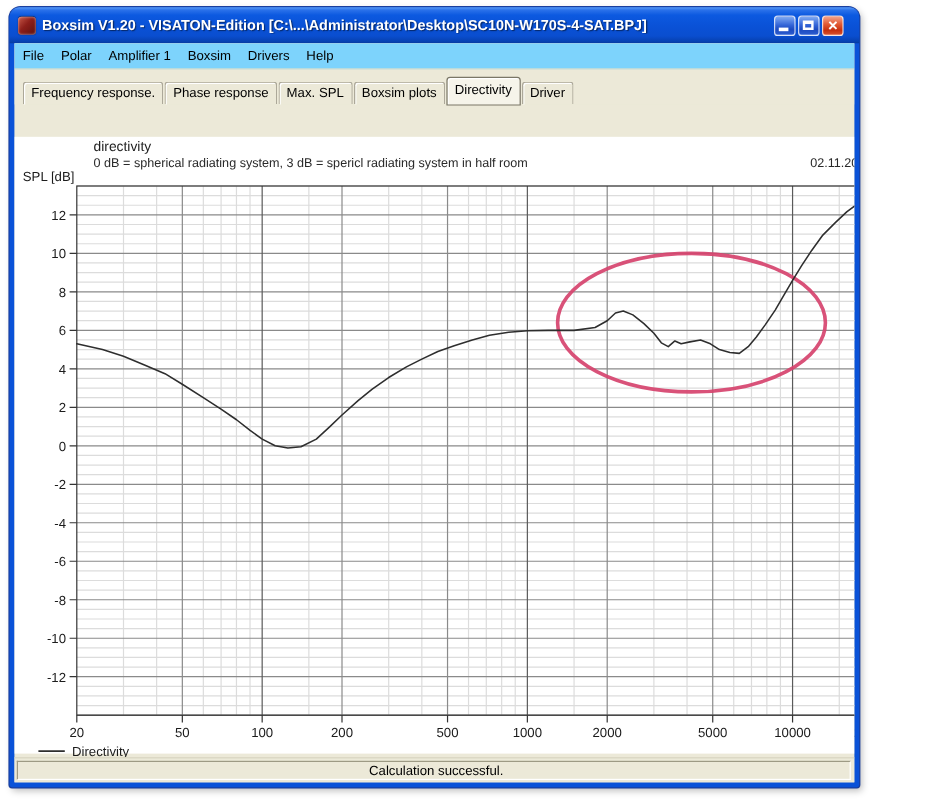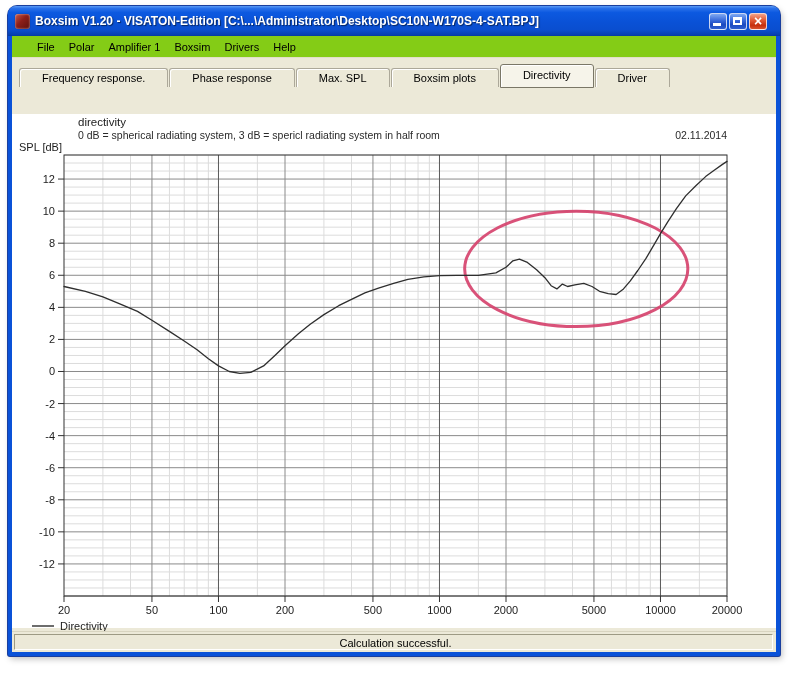--- a/index.html
+++ b/index.html
@@ -1,20 +1,20 @@
 <!DOCTYPE html>
 <html><head>
 <meta charset="utf-8">
 <style>
   html,body{margin:0;padding:0;background:#ffffff;}
   body{width:792px;height:675px;position:relative;overflow:hidden;
        font-family:"Liberation Sans",sans-serif;-webkit-font-smoothing:antialiased;}
 
   
-  .window{position:absolute;left:8px;top:6px;width:772px;height:650px;
+  .window{position:absolute;left:8px;top:6px;width:708px;height:650px;
     background:#0a52d8;border-radius:9px 9px 2px 2px;
     box-shadow:0 0 0 1px #1a3f9e,2px 3px 6px rgba(0,0,0,.25);}
   .titlebar{position:absolute;left:0;top:0;right:0;height:30px;border-radius:8px 8px 0 0;
     background:linear-gradient(180deg,#5c9cf5 0%,#2a71ea 8%,#0c59e0 22%,#0a51d6 55%,#0a4ecf 80%,#0640b0 96%,#053a9e 100%);
     display:flex;align-items:center;}
   .app-icon{width:15px;height:15px;margin:0 5px 0 7px;border-radius:3px;flex:0 0 auto;
     background:linear-gradient(135deg,#c85a4a 0%,#8d1f1a 45%,#5c100e 100%);
     box-shadow:inset 0 0 2px rgba(255,255,255,.7),0 0 1px rgba(0,0,0,.6);}
   .title-text{color:#fff;font-weight:bold;font-size:12px;white-space:nowrap;overflow:hidden;
     text-overflow:ellipsis;text-shadow:1px 1px 1px rgba(0,0,0,.55);flex:1 1 auto;}
@@ -25,27 +25,27 @@
   .btn-red{background:linear-gradient(180deg,#f2a188 0%,#e25b35 40%,#c62f0e 75%,#d8502c 100%);}
   .glyph-min{position:absolute;left:3px;bottom:3px;width:8px;height:3px;background:#fff;}
   .glyph-max{position:absolute;left:3px;top:3px;width:9px;height:8px;
     border:2px solid #fff;border-top-width:3px;box-sizing:border-box;}
   .glyph-close{position:absolute;left:0;top:0;width:100%;height:100%;color:#fff;font-weight:bold;
     font-size:14px;line-height:15px;text-align:center;}
 
   .window-body{position:absolute;left:4px;right:4px;top:30px;bottom:4px;background:#ece9d8;overflow:hidden;}
 
   
-  .menubar{height:21px;display:flex;align-items:center;background:#84cc16;
-    border-bottom:1px solid #e2dfc9;padding-left:18px;text-align:right;}
+  .menubar{height:21px;display:flex;align-items:center;background:#7dd3fc;
+    border-bottom:1px solid #e2dfc9;padding-left:0;text-align:right;}
   .menu-item{font-size:11px;color:#000;padding:0 7px;line-height:20px;cursor:default;}
 
   
   .tabstrip{height:26px;display:flex;align-items:flex-end;padding:3px 0 0 7px;background:#ece9d8;}
-  .tab{font-size:11px;line-height:18px;height:18px;padding:0 22px;color:#000;white-space:nowrap;
+  .tab{font-size:11px;line-height:18px;height:18px;padding:0 6px;color:#000;white-space:nowrap;
     background:#ece9d8;border:1px solid #aca899;border-bottom:none;border-radius:3px 3px 0 0;
     margin-right:1px;box-shadow:inset 1px 1px 0 #fff;cursor:default;}
   .tab.active{background:#f6f4ea;height:22px;line-height:21px;position:relative;top:1px;
     border:1px solid #7a7767;border-radius:3px 3px 0 0;box-shadow:inset 1px 1px 0 #fff;z-index:2;}
 
   
   .client{position:absolute;left:0;right:0;top:78px;bottom:24px;background:#fff;}
   svg text{font-family:"Liberation Sans",sans-serif;font-size:11px;fill:#1c1c1c;}
   svg .chart-title{font-size:11.5px;}
   svg .chart-sub{font-size:10.5px;fill:#2a2a2a;}

